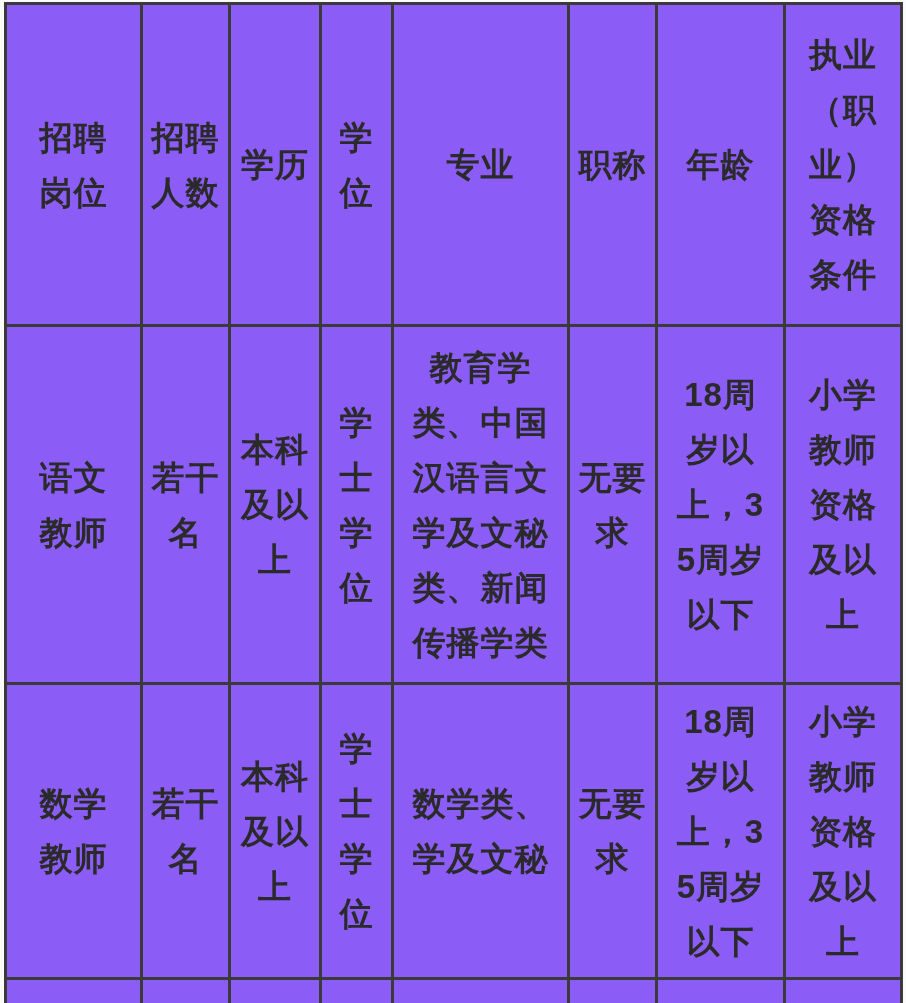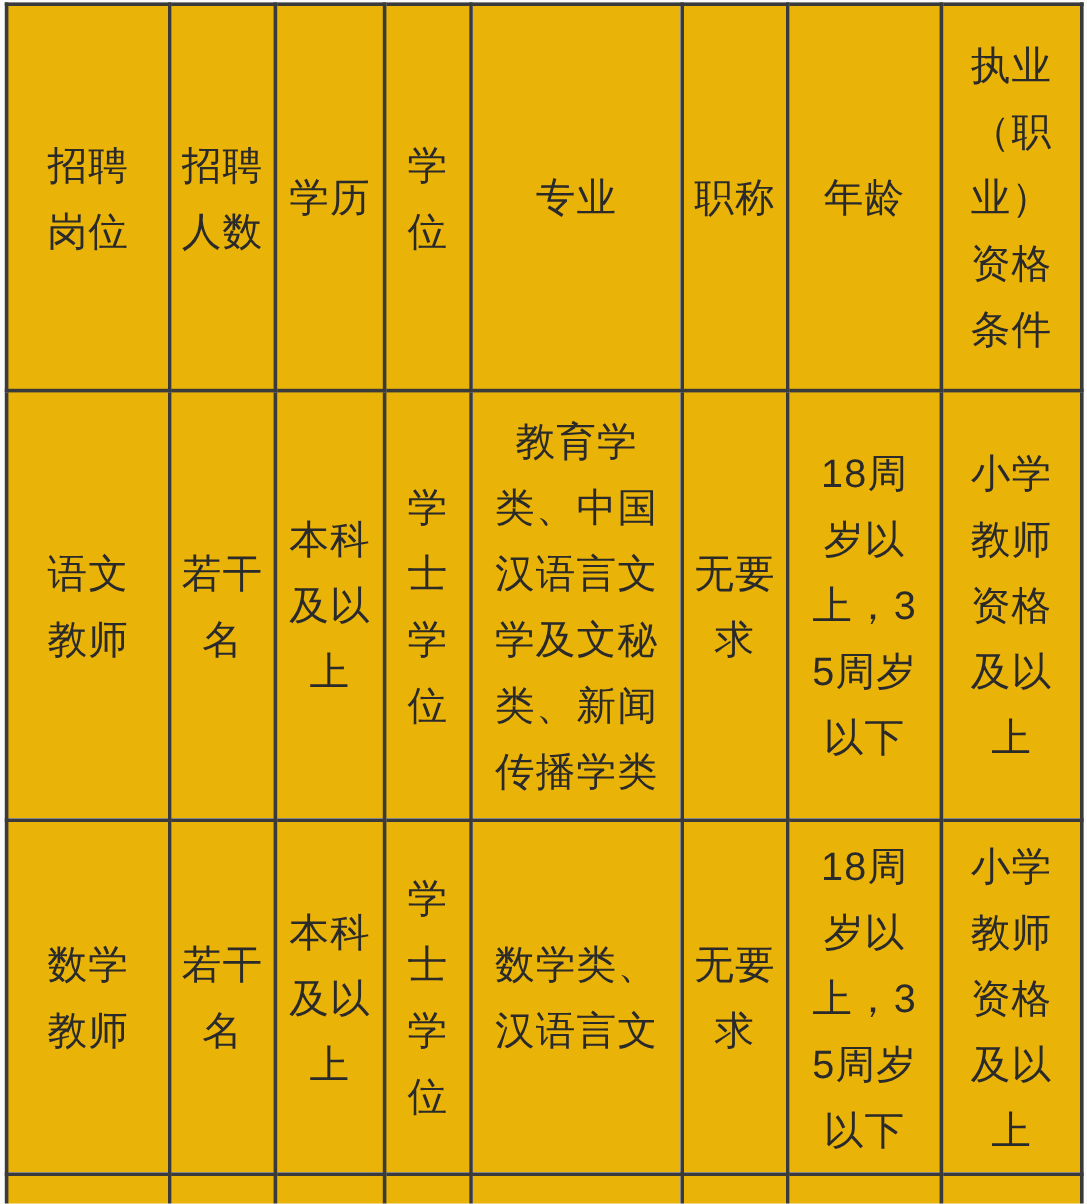--- a/index.html
+++ b/index.html
@@ -24,28 +24,28 @@
     width: 896px;
     border-collapse: collapse;
     table-layout: fixed;
   }
   .recruit-table th,
   .recruit-table td {
     border: 3px solid #3a3a3a;
     padding: 0 2px;
     text-align: center;
     vertical-align: middle;
-    font-weight: normal;
+    font-weight: bold;
     font-size: 33px;
     line-height: 55px;
     color: #2a2a2a;
     letter-spacing: 1px;
     white-space: pre-line;
     overflow: hidden;
-    background: #eab308;
+    background: #8b5cf6;
   }
   .row-header   { height: 322px; }
   .row-body-1   { height: 358px; }
   .row-body-2   { height: 295px; }
   .row-clipped  { height: 44px; }
 
   .col-1 { width: 136px; }
   .col-2 { width: 88px; }
   .col-3 { width: 91px; }
   .col-4 { width: 72px; }
@@ -126,21 +126,21 @@
         <td>若干
 名</td>
         <td>本科
 及以
 上</td>
         <td>学
 士
 学
 位</td>
         <td>数学类、
-汉语言文</td>
+学及文秘</td>
         <td>无要
 求</td>
         <td>18周
 岁以
 上，3
 5周岁
 以下</td>
         <td>小学
 教师
 资格

